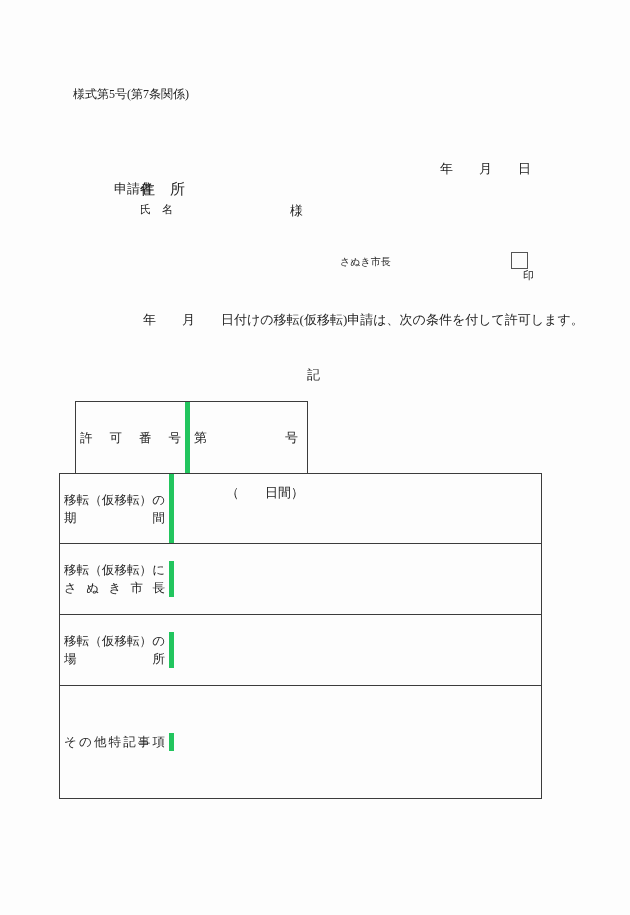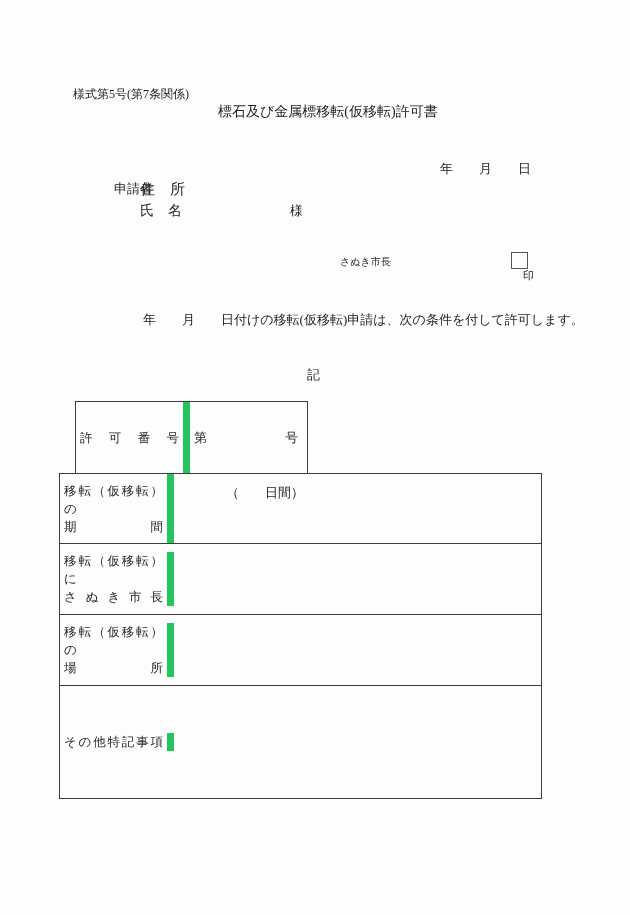--- a/index.html
+++ b/index.html
@@ -13,21 +13,21 @@
     overflow:hidden;
   }
   .abs { position:absolute; white-space:pre; }
 
   .form-number { left:73px; top:86px;  font-size:12px; }
   .doc-title   { left:218px; top:103px; font-size:14px; }
   .issue-date  { left:440px; top:160px; font-size:13px; }
 
   .applicant-label { left:98px;  top:180px; font-size:13px;margin-left:16px; }
   .address-label   { left:140px; top:180px; font-size:15px; }
-  .name-label      { left:140px; top:202px; font-size:14px; }
+  .name-label      { left:140px; top:202px; font-size:11px; }
   .honorific       { left:290px; top:202px; font-size:13px; }
 
   .mayor { left:340px; top:255px; font-size:10px; }
   .seal-box {
     left:511px; top:252px;
     width:17px; height:17px;
     border:1px solid #555;
     box-sizing:border-box;
     font-size:11px; line-height:15px;
     text-align:center;
@@ -52,21 +52,21 @@
     border:1px solid #3c3c3c;
     box-sizing:border-box;
     display:flex; flex-direction:column;
     font-size:13px;
   }
   .trow { display:flex; box-sizing:border-box; }
   .trow + .trow { border-top:1px solid #3c3c3c;align-items:center; }
 
   .lbl {
     width:114px; flex:0 0 114px;
-    border-right:7px solid #22c55e;
+    border-right:5px solid #22c55e;
     box-sizing:border-box;
     display:flex; flex-direction:column; justify-content:center;
     padding:0 4px;
     font-size:12.5px; line-height:18px;
   }
   .just {
     width:100%;
     text-align:justify;
     text-align-last:justify;
     text-justify:inter-character;
@@ -81,21 +81,20 @@
   .val-period { padding:8px 12px 0 52px; }
   .val-period .dates { line-height:22px; white-space:pre; }
   .val-period .days  { line-height:22px; text-align:left; white-space:pre; }
 </style>
 </head>
 <body>
 
 <div class="page">
 
   <div class="abs form-number">様式第5号(第7条関係)</div>
-  <div class="abs doc-title">標石及び金属標移転(仮移転)許可書</div>
   <div class="abs issue-date">年　　月　　日</div>
 
   <div class="abs applicant-label">申請者</div>
   <div class="abs address-label">住　所</div>
   <div class="abs name-label">氏　名</div>
   <div class="abs honorific">様</div>
 
   <div class="abs mayor">さぬき市長</div>
   <div class="abs seal-box">
     <span>印</span>

